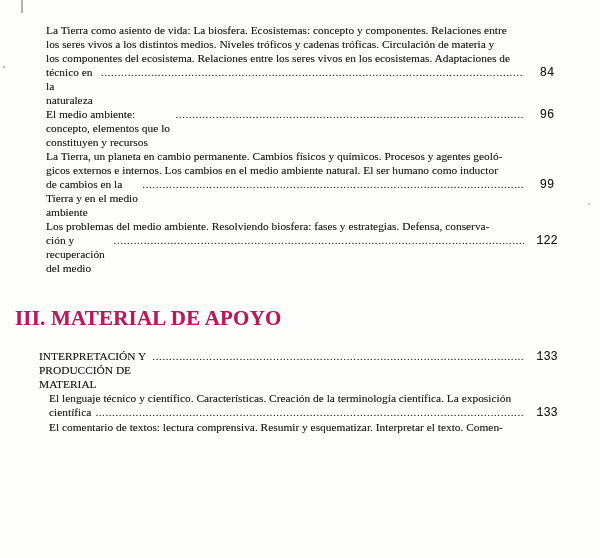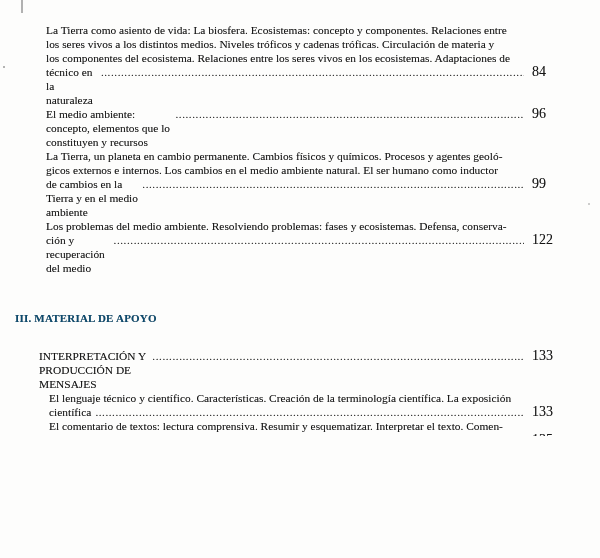--- a/index.html
+++ b/index.html
@@ -12,23 +12,23 @@
   .toc{position:absolute;left:0;top:0;right:0;padding-top:23px;}
   .entry{font-size:11.4px;line-height:14px;margin-right:38px;
          text-shadow:0 0 .5px rgba(20,20,20,.35);}
   .entry.caps{margin-left:39px;}
   .entry.sub{margin-left:49px;}
   #intro .entry.sub{margin-left:46px;}
   .eline.last{display:flex;align-items:baseline;}
   .dots{flex:1 1 auto;overflow:hidden;white-space:nowrap;
         margin:0 2px 0 4px;letter-spacing:.6px;color:#2e2e2e;font-size:11px;}
   .dots::after{content:"..........................................................................................................................................................................................................................................................................";}
-  .pnum{flex:0 0 auto;min-width:30px;padding-left:6px;text-align:left;font-size:14px;}
-  .heading{font-size:11px;font-weight:bold;letter-spacing:.2px;
-           margin:34px 0 0 15px;line-height:19px;color:#0c4a6e;
+  .pnum{flex:0 0 auto;min-width:30px;padding-left:6px;text-align:center;font-size:12px;font-family:Liberation Mono, monospace;}
+  .heading{font-size:21px;font-weight:bold;letter-spacing:.2px;
+           margin:34px 0 0 15px;line-height:19px;color:#be185d;
            text-shadow:0 0 .5px rgba(10,10,10,.4);}
   #groups .group{margin-top:13px;}
   #groups .group:first-child{margin-top:21px;}
   #groups .group:nth-child(3){margin-top:12px;}
   
   .artifact{position:absolute;background:#666;}
   .tick{left:21px;top:0;width:2px;height:13px;opacity:.5;}
   .speck-a{left:3px;top:66px;width:2px;height:2px;background:#9a9a9a;border-radius:50%;}
   .speck-b{left:588px;top:203px;width:2px;height:2px;background:#bdbdbd;border-radius:50%;}
   .speck-c{left:14px;top:540px;width:2px;height:2px;background:#c4c4c2;border-radius:50%;}
@@ -64,34 +64,34 @@
         <div class="entry sub">
           <div class="eline"><span class="etext">La Tierra, un planeta en cambio permanente. Cambios físicos y químicos. Procesos y agentes geoló-</span></div>
           <div class="eline"><span class="etext">gicos externos e internos. Los cambios en el medio ambiente natural. El ser humano como inductor</span></div>
           <div class="eline last">
             <span class="etext">de cambios en la Tierra y en el medio ambiente</span>
             <span class="dots"></span>
             <span class="pnum">99</span>
           </div>
         </div>
         <div class="entry sub">
-          <div class="eline"><span class="etext">Los problemas del medio ambiente. Resolviendo problemas: fases y ecosistemas. Defensa, conserva-</span></div>
+          <div class="eline"><span class="etext">Los problemas del medio ambiente. Resolviendo biosfera: fases y estrategias. Defensa, conserva-</span></div>
           <div class="eline last">
             <span class="etext">ción y recuperación del medio</span>
             <span class="dots"></span>
             <span class="pnum">122</span>
           </div>
         </div>
       </div>
     <div class="heading">III. MATERIAL DE APOYO</div>
     <div id="groups">
         <div class="group">
           <div class="entry caps">
             <div class="eline last">
-              <span class="etext">INTERPRETACIÓN Y PRODUCCIÓN DE MENSAJES</span>
+              <span class="etext">INTERPRETACIÓN Y PRODUCCIÓN DE MATERIAL</span>
               <span class="dots"></span>
               <span class="pnum">133</span>
             </div>
           </div>
           <div class="entry sub">
             <div class="eline"><span class="etext">El lenguaje técnico y científico. Características. Creación de la terminología científica. La exposición</span></div>
             <div class="eline last">
               <span class="etext">científica</span>
               <span class="dots"></span>
               <span class="pnum">133</span>

